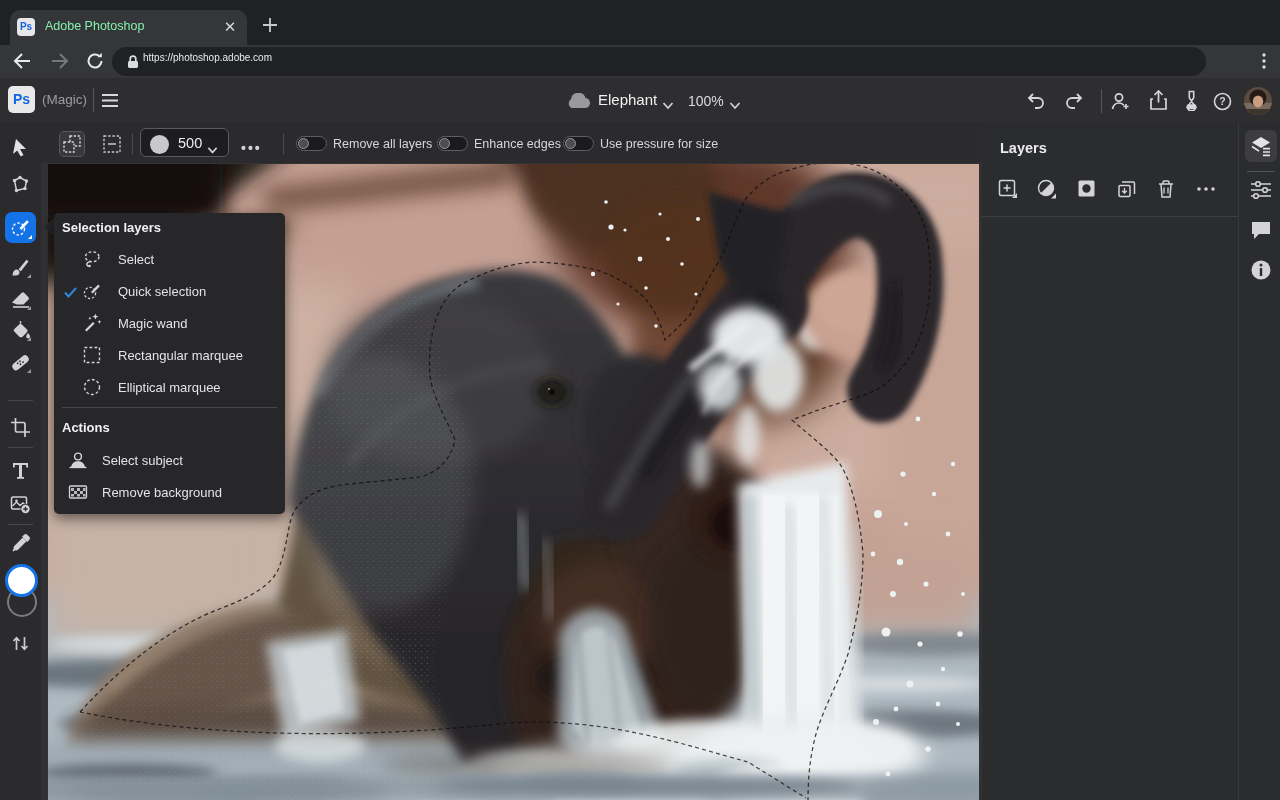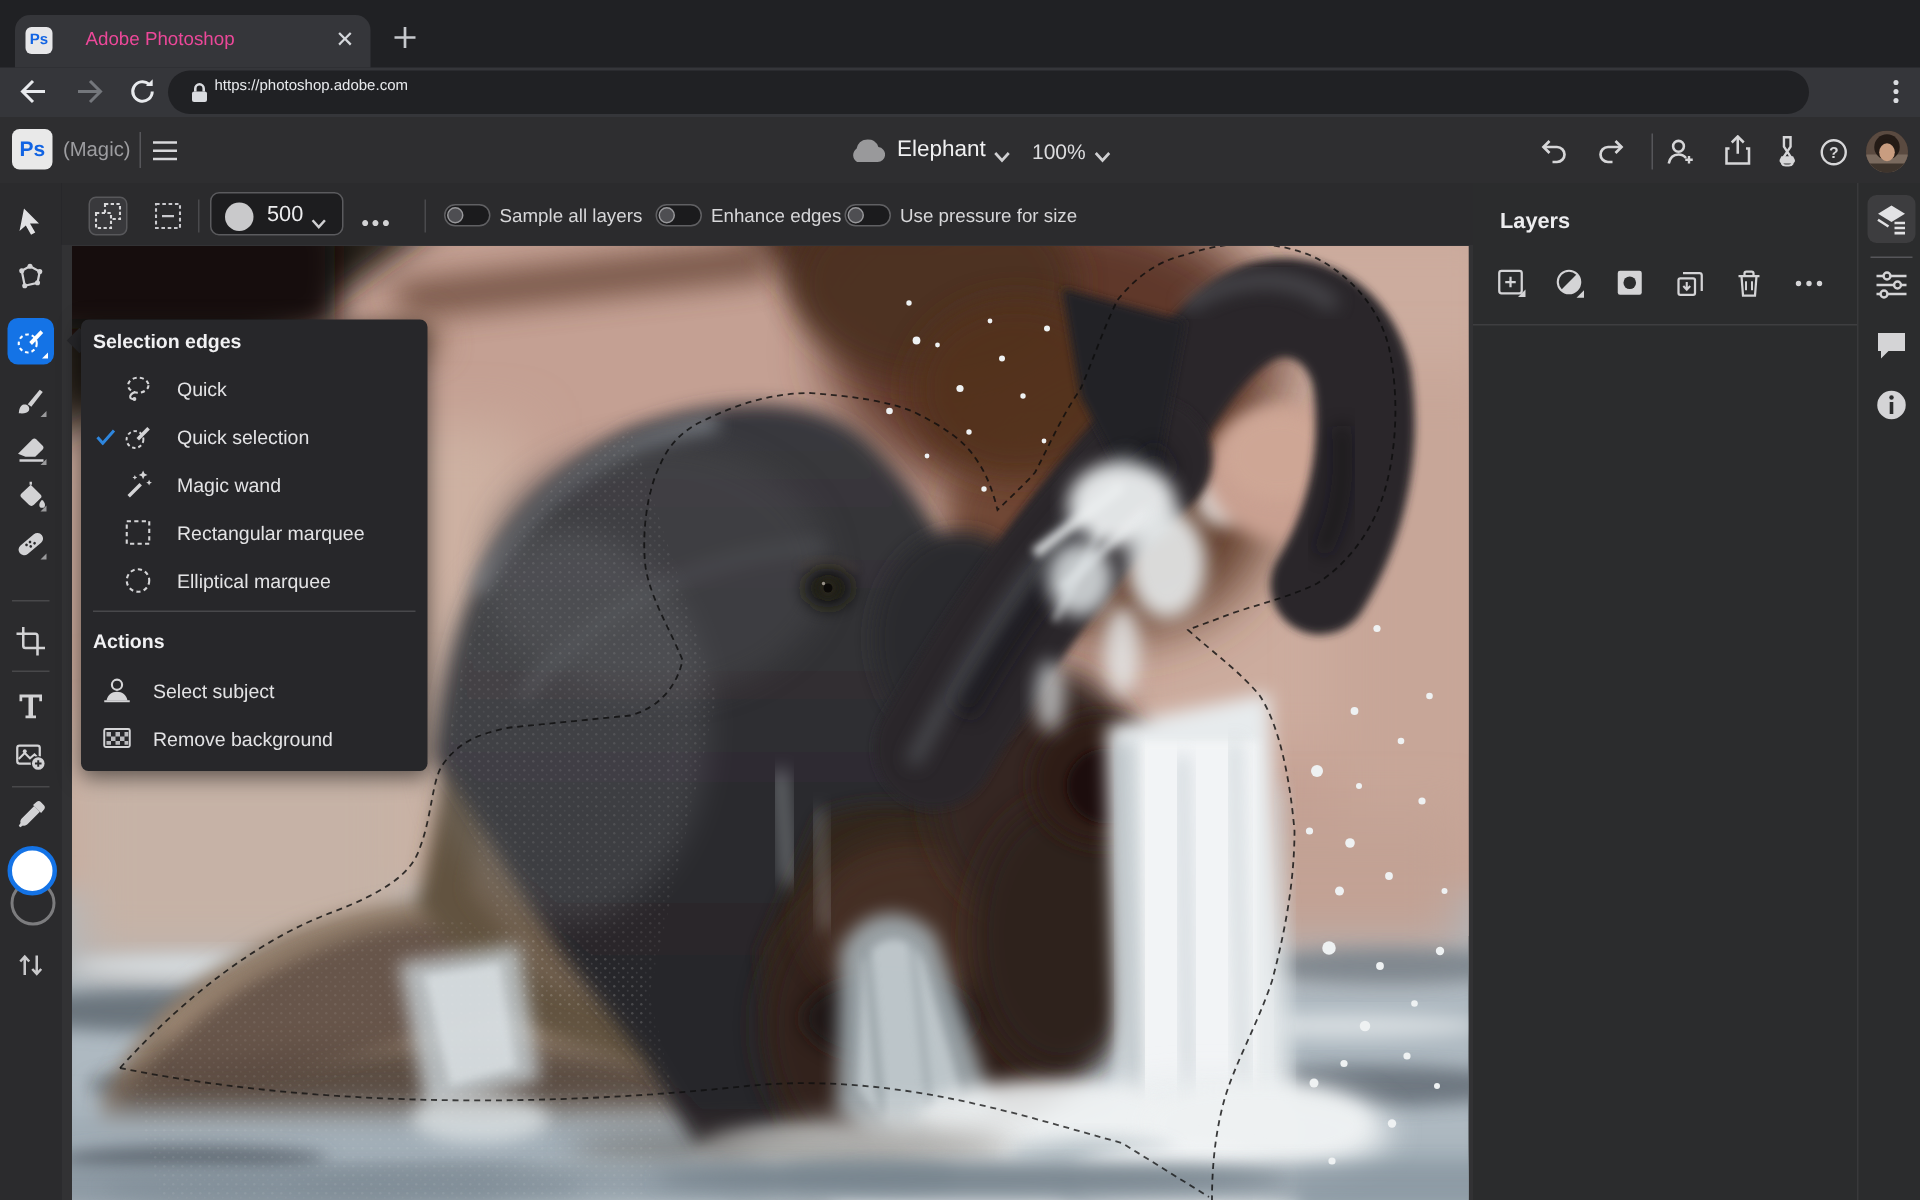--- a/index.html
+++ b/index.html
@@ -8,21 +8,21 @@
   .abs { position:absolute; }
   #stage { position:relative; width:1280px; height:800px; }
 
   
   #tabbar { left:0; top:0; width:1280px; height:45px; background:#202124; }
   #tab { left:10px; top:10px; width:237px; height:35px; background:#35363a;
     border-radius:10px 10px 0 0; }
   #tabfav { left:17px; top:18px; width:18px; height:18px; background:#e7e7e9;
     border-radius:4px; color:#1264e3; font-size:10px; font-weight:bold;
     text-align:center; line-height:18px; }
-  #tabtitle { left:57px; top:19px; color:#ec4899; font-size:12.5px;text-align:center; }
+  #tabtitle { left:45px; top:19px; color:#86efac; font-size:12.5px;text-align:center; }
   #tabclose { left:221px; top:18px; width:18px; height:18px; color:#d5d8dc; font-size:15px;
     text-align:center; line-height:17px; }
   #newtab { left:261px; top:16px; width:18px; height:18px; color:#c6c9cd; }
 
   #urlbar { left:0; top:45px; width:1280px; height:33px; background:#35363a; }
   .navic { top:51px; width:20px; height:20px; }
   #omnibox { left:112px; top:47px; width:1094px; height:29px; background:#202124;
     border-radius:15px; }
   #urltext { left:143px; top:52px; color:#e8eaed; font-size:10px; }
 
@@ -185,21 +185,21 @@
   <div class="abs" style="left:150px;top:135px;width:19px;height:19px;border-radius:50%;background:#c9c9cb"></div>
   <div class="abs" style="left:178px;top:135px;color:#ececee;font-size:14.5px">500</div>
   <div class="abs" style="left:207px;top:140px;width:11px;height:8px"><svg viewBox="0 0 12 9">
         <path d="M1.5 2l4.5 5 4.5-5" stroke="#cfcfd1" stroke-width="1.8" fill="none"></path>
       </svg></div>
   <div class="abs" style="left:241px;top:140px;color:#d2d2d4;font-size:14px;letter-spacing:2px;font-weight:bold">•••</div>
   <div class="abs vsep" style="left:283px;top:133px;height:22px;background:#4a4a4d"></div>
   <div class="abs toggle" style="left:296px">
       <span class="knob"></span>
     </div>
-  <div class="abs optlabel" style="left:333px">Sample all layers</div>
+  <div class="abs optlabel" style="left:333px">Remove all layers</div>
   <div class="abs toggle" style="left:437px">
       <span class="knob"></span>
     </div>
   <div class="abs optlabel" style="left:474px">Enhance edges</div>
   <div class="abs toggle" style="left:563px">
       <span class="knob"></span>
     </div>
   <div class="abs optlabel" style="left:600px">Use pressure for size</div>
 
   <div class="abs" id="lefttools"></div>
@@ -464,22 +464,22 @@
       <path d="M250,340 C260,240 300,160 372,122 L430,300 L380,520 L300,500 Z" fill="url(#dots)" opacity=".26"></path>
       <path d="M40,560 C90,490 180,450 260,450 L380,480 L400,560 L380,640 L60,640 Z" fill="url(#dots)" opacity=".22"></path>
 
       <path d="M32,548 C80,495 130,460 174,444 C205,432 226,420 232,401 C240,380 240,356 247,346 C258,330 272,325 292,321 L372,313 C392,308 404,292 407,276 C398,254 384,232 382,211 C380,188 384,162 392,146 C398,132 408,122 422,116 C444,105 468,98 492,98 C518,100 544,103 562,111 C580,120 594,129 602,141 C610,152 614,164 617,176 C625,168 634,160 642,151 C652,132 660,113 672,96 C680,78 688,54 697,36 C710,20 724,10 742,6 C770,-4 800,-4 825,6 C852,18 872,42 878,68 C884,95 884,130 876,160 C868,190 850,212 830,225 C810,235 785,240 765,248 C755,252 748,254 744,256 C762,272 780,285 792,300 C805,320 812,355 815,390 C815,425 808,460 800,490 C790,520 775,545 768,570 C762,592 760,614 760,636" fill="none" stroke="#0d0d0d" stroke-width="1.2" stroke-dasharray="4 3.2" opacity=".8"></path>
       <path d="M32,548 C150,572 300,576 450,560 C550,550 640,582 700,598 L758,634" fill="none" stroke="#0d0d0d" stroke-width="1.2" stroke-dasharray="4 3.2" opacity=".75"></path>
     </svg>
   </div>
 
   <div class="abs" id="flyouttail"></div>
   <div class="abs" id="flyout"></div>
-  <div class="abs fhead" style="left:62px;top:220px">Selection edges</div>
-  <div class="abs fi" style="left:118px;top:252px">Quick</div>
+  <div class="abs fhead" style="left:62px;top:220px">Selection layers</div>
+  <div class="abs fi" style="left:118px;top:252px">Select</div>
   <div class="abs fi" style="left:118px;top:284px">Quick selection</div>
   <div class="abs fi" style="left:118px;top:316px">Magic wand</div>
   <div class="abs fi" style="left:118px;top:348px">Rectangular marquee</div>
   <div class="abs fi" style="left:118px;top:380px">Elliptical marquee</div>
   <div class="abs" style="left:62px;top:407px;width:215px;height:1px;background:#48484b"></div>
   <div class="abs fhead" style="left:62px;top:420px">Actions</div>
   <div class="abs fi" style="left:102px;top:453px">Select subject</div>
   <div class="abs fi" style="left:102px;top:485px">Remove background</div>
   <div class="abs ficon" style="left:82px;top:249px"><svg viewBox="0 0 20 20">
         <ellipse cx="10.2" cy="7.8" rx="6.8" ry="5" stroke="#d5d5d7" stroke-width="1.4" fill="none" stroke-dasharray="2.7 2.1"></ellipse>

